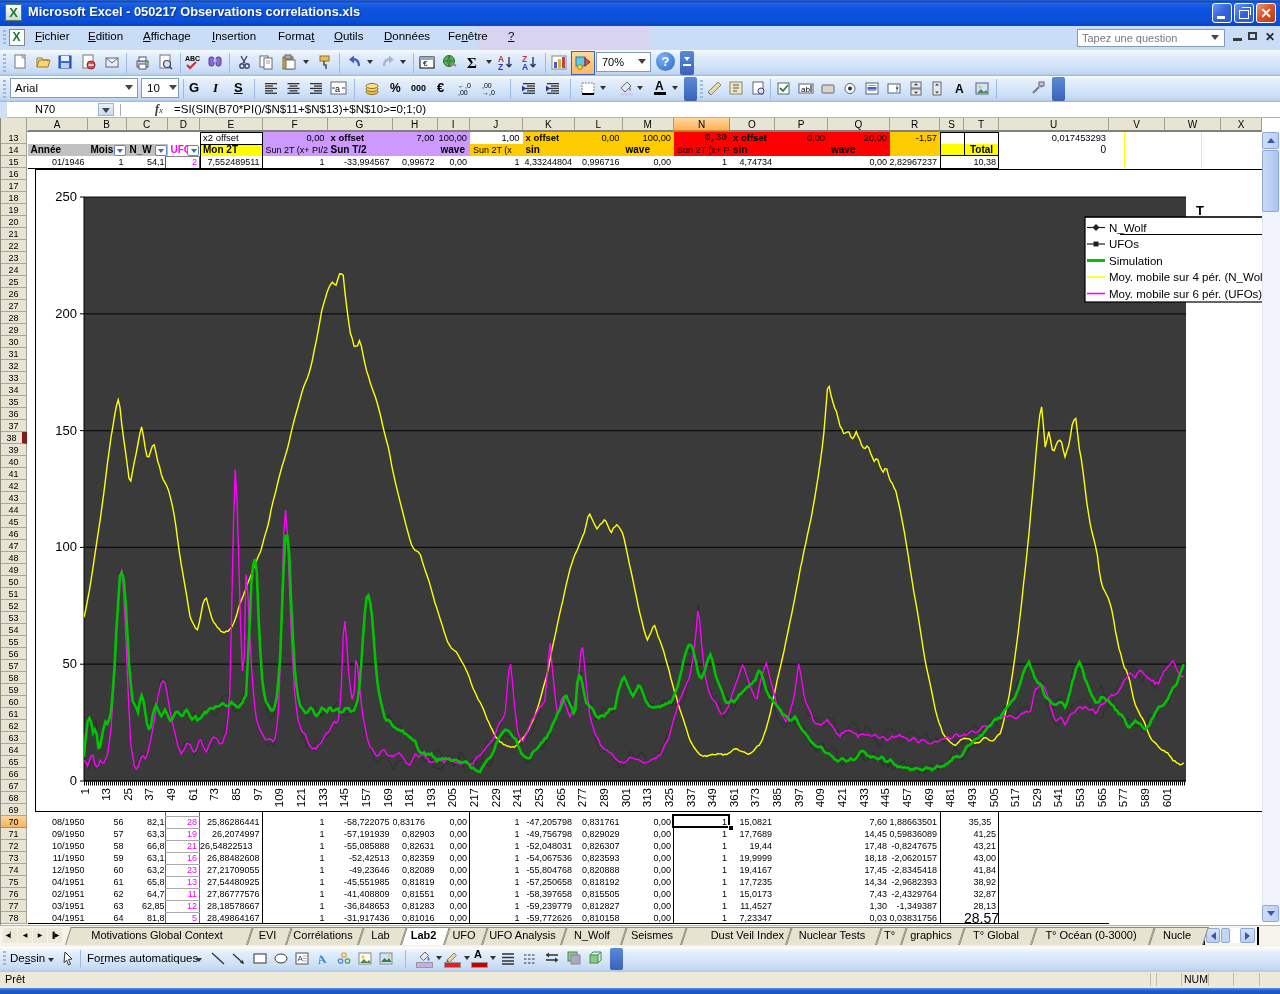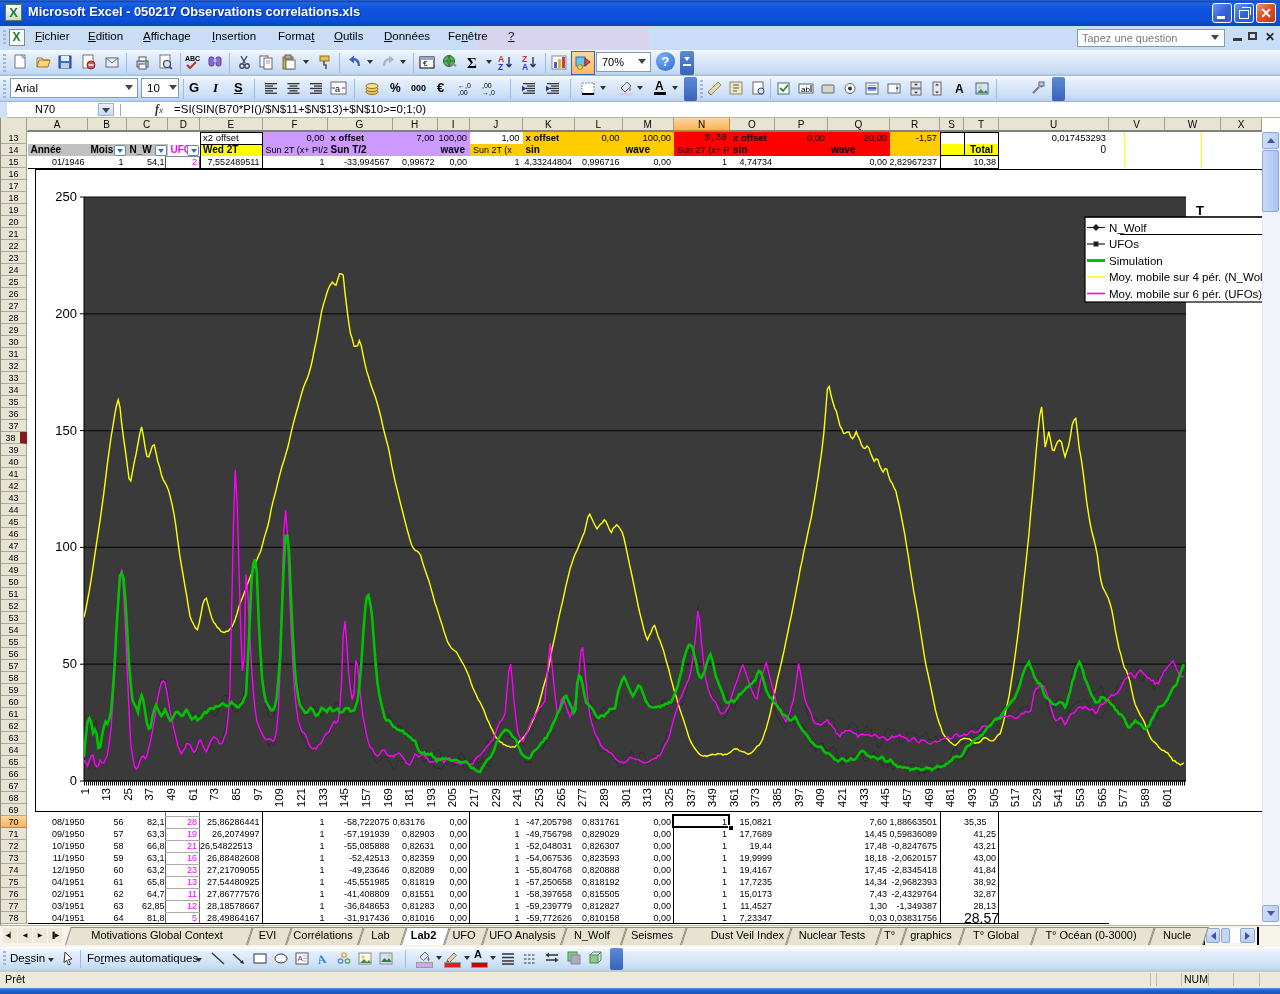--- a/index.html
+++ b/index.html
@@ -370,21 +370,21 @@
 <div style="position:absolute;left:1px;top:312px;width:26px;height:12px;background:#e7e4d3;border-right:1px solid #a0a090;border-bottom:1px solid #a8a898;box-sizing:border-box;text-align:center;font-size:9px;line-height:12px;color:#000;">28</div>
 <div style="position:absolute;left:1px;top:324px;width:26px;height:12px;background:#e7e4d3;border-right:1px solid #a0a090;border-bottom:1px solid #a8a898;box-sizing:border-box;text-align:center;font-size:9px;line-height:12px;color:#000;">29</div>
 <div style="position:absolute;left:1px;top:336px;width:26px;height:12px;background:#e7e4d3;border-right:1px solid #a0a090;border-bottom:1px solid #a8a898;box-sizing:border-box;text-align:center;font-size:9px;line-height:12px;color:#000;">30</div>
 <div style="position:absolute;left:1px;top:348px;width:26px;height:12px;background:#e7e4d3;border-right:1px solid #a0a090;border-bottom:1px solid #a8a898;box-sizing:border-box;text-align:center;font-size:9px;line-height:12px;color:#000;">31</div>
 <div style="position:absolute;left:1px;top:360px;width:26px;height:12px;background:#e7e4d3;border-right:1px solid #a0a090;border-bottom:1px solid #a8a898;box-sizing:border-box;text-align:center;font-size:9px;line-height:12px;color:#000;">32</div>
 <div style="position:absolute;left:1px;top:372px;width:26px;height:12px;background:#e7e4d3;border-right:1px solid #a0a090;border-bottom:1px solid #a8a898;box-sizing:border-box;text-align:center;font-size:9px;line-height:12px;color:#000;">33</div>
 <div style="position:absolute;left:1px;top:384px;width:26px;height:12px;background:#e7e4d3;border-right:1px solid #a0a090;border-bottom:1px solid #a8a898;box-sizing:border-box;text-align:center;font-size:9px;line-height:12px;color:#000;">34</div>
 <div style="position:absolute;left:1px;top:396px;width:26px;height:12px;background:#e7e4d3;border-right:1px solid #a0a090;border-bottom:1px solid #a8a898;box-sizing:border-box;text-align:center;font-size:9px;line-height:12px;color:#000;">35</div>
 <div style="position:absolute;left:1px;top:408px;width:26px;height:12px;background:#e7e4d3;border-right:1px solid #a0a090;border-bottom:1px solid #a8a898;box-sizing:border-box;text-align:center;font-size:9px;line-height:12px;color:#000;">36</div>
 <div style="position:absolute;left:1px;top:420px;width:26px;height:12px;background:#e7e4d3;border-right:1px solid #a0a090;border-bottom:1px solid #a8a898;box-sizing:border-box;text-align:center;font-size:9px;line-height:12px;color:#000;">37</div>
-<div style="position:absolute;left:1px;top:432px;width:26px;height:12px;background:#e7e4d3;border-right:7px solid #7f1d1d;border-bottom:1px solid #a8a898;box-sizing:border-box;text-align:center;font-size:9px;line-height:12px;color:#000;">38</div>
+<div style="position:absolute;left:1px;top:432px;width:26px;height:12px;background:#e7e4d3;border-right:5px solid #7f1d1d;border-bottom:1px solid #a8a898;box-sizing:border-box;text-align:center;font-size:9px;line-height:12px;color:#000;">38</div>
 <div style="position:absolute;left:1px;top:444px;width:26px;height:12px;background:#e7e4d3;border-right:1px solid #a0a090;border-bottom:1px solid #a8a898;box-sizing:border-box;text-align:center;font-size:9px;line-height:12px;color:#000;">39</div>
 <div style="position:absolute;left:1px;top:456px;width:26px;height:12px;background:#e7e4d3;border-right:1px solid #a0a090;border-bottom:1px solid #a8a898;box-sizing:border-box;text-align:center;font-size:9px;line-height:12px;color:#000;">40</div>
 <div style="position:absolute;left:1px;top:468px;width:26px;height:12px;background:#e7e4d3;border-right:1px solid #a0a090;border-bottom:1px solid #a8a898;box-sizing:border-box;text-align:center;font-size:9px;line-height:12px;color:#000;">41</div>
 <div style="position:absolute;left:1px;top:480px;width:26px;height:12px;background:#e7e4d3;border-right:1px solid #a0a090;border-bottom:1px solid #a8a898;box-sizing:border-box;text-align:center;font-size:9px;line-height:12px;color:#000;">42</div>
 <div style="position:absolute;left:1px;top:492px;width:26px;height:12px;background:#e7e4d3;border-right:1px solid #a0a090;border-bottom:1px solid #a8a898;box-sizing:border-box;text-align:center;font-size:9px;line-height:12px;color:#000;">43</div>
 <div style="position:absolute;left:1px;top:504px;width:26px;height:12px;background:#e7e4d3;border-right:1px solid #a0a090;border-bottom:1px solid #a8a898;box-sizing:border-box;text-align:center;font-size:9px;line-height:12px;color:#000;">44</div>
 <div style="position:absolute;left:1px;top:516px;width:26px;height:12px;background:#e7e4d3;border-right:1px solid #a0a090;border-bottom:1px solid #a8a898;box-sizing:border-box;text-align:center;font-size:9px;line-height:12px;color:#000;">45</div>
 <div style="position:absolute;left:1px;top:528px;width:26px;height:12px;background:#e7e4d3;border-right:1px solid #a0a090;border-bottom:1px solid #a8a898;box-sizing:border-box;text-align:center;font-size:9px;line-height:12px;color:#000;">46</div>
 <div style="position:absolute;left:1px;top:540px;width:26px;height:12px;background:#e7e4d3;border-right:1px solid #a0a090;border-bottom:1px solid #a8a898;box-sizing:border-box;text-align:center;font-size:9px;line-height:12px;color:#000;">47</div>
 <div style="position:absolute;left:1px;top:552px;width:26px;height:12px;background:#e7e4d3;border-right:1px solid #a0a090;border-bottom:1px solid #a8a898;box-sizing:border-box;text-align:center;font-size:9px;line-height:12px;color:#000;">48</div>
@@ -431,21 +431,21 @@
 <div style="position:absolute;left:674px;top:132px;width:56px;height:12px;line-height:12px;font-size:9.3px;text-align:right;color:#000;background:#ff0000;overflow:hidden;white-space:nowrap;padding-right:3px;width:53px;font-family:Liberation Mono, monospace;">0,30</div>
 <div style="position:absolute;left:730px;top:132px;width:45px;height:12px;line-height:12px;font-size:9.5px;text-align:left;color:#000;background:#ff0000;font-weight:bold;overflow:hidden;white-space:nowrap;padding-left:3px;width:42px;">x offset</div>
 <div style="position:absolute;left:775px;top:132px;width:53px;height:12px;line-height:12px;font-size:9.3px;text-align:right;color:#000;background:#ff0000;overflow:hidden;white-space:nowrap;padding-right:3px;width:50px;">0,00</div>
 <div style="position:absolute;left:828px;top:132px;width:62px;height:12px;line-height:12px;font-size:9.3px;text-align:right;color:#000;background:#ff0000;overflow:hidden;white-space:nowrap;padding-right:3px;width:59px;">20,00</div>
 <div style="position:absolute;left:890px;top:132px;width:50px;height:12px;line-height:12px;font-size:9.3px;text-align:right;color:#000;background:#ffcc00;overflow:hidden;white-space:nowrap;padding-right:3px;width:47px;">-1,57</div>
 <div style="position:absolute;left:999px;top:132px;width:110px;height:12px;line-height:12px;font-size:9.3px;text-align:right;color:#000;overflow:hidden;white-space:nowrap;padding-right:3px;width:107px;">0,017453293</div>
 <div style="position:absolute;left:27.5px;top:144px;width:60.0px;height:12px;line-height:12px;font-size:10px;text-align:left;color:#000;background:#c0c0c0;font-weight:bold;overflow:hidden;white-space:nowrap;padding-left:3px;width:57.0px;">Année</div>
 <div style="position:absolute;left:87.5px;top:144px;width:39.0px;height:12px;line-height:12px;font-size:10px;text-align:left;color:#000;background:#c0c0c0;font-weight:bold;overflow:hidden;white-space:nowrap;padding-left:3px;width:36.0px;">Mois</div>
 <div style="position:absolute;left:126.5px;top:144px;width:41.0px;height:12px;line-height:12px;font-size:10px;text-align:left;color:#000;background:#c0c0c0;font-weight:bold;overflow:hidden;white-space:nowrap;padding-left:3px;width:38.0px;">N_W</div>
 <div style="position:absolute;left:167.5px;top:144px;width:32.5px;height:12px;line-height:12px;font-size:10px;text-align:left;color:#ff00ff;background:#ffffff;font-weight:bold;overflow:hidden;white-space:nowrap;padding-left:3px;width:29.5px;">UFO</div>
-<div style="position:absolute;left:200px;top:144px;width:62.5px;height:12px;line-height:12px;font-size:10px;text-align:left;color:#000;background:#ffff00;font-weight:bold;overflow:hidden;white-space:nowrap;padding-left:3px;width:59.5px;">Wed 2T</div>
+<div style="position:absolute;left:200px;top:144px;width:62.5px;height:12px;line-height:12px;font-size:10px;text-align:left;color:#000;background:#ffff00;font-weight:bold;overflow:hidden;white-space:nowrap;padding-left:3px;width:59.5px;">Mon 2T</div>
 <div style="position:absolute;left:262.5px;top:144px;width:65.0px;height:12px;line-height:12px;font-size:9px;text-align:left;color:#000;background:#cc99ff;overflow:hidden;white-space:nowrap;padding-left:3px;width:62.0px;">Sun 2T (x+ PI/2</div>
 <div style="position:absolute;left:327.5px;top:144px;width:65.0px;height:12px;line-height:12px;font-size:10px;text-align:left;color:#000;background:#cc99ff;font-weight:bold;overflow:hidden;white-space:nowrap;padding-left:3px;width:62.0px;">Sun T/2</div>
 <div style="position:absolute;left:392.5px;top:144px;width:45.0px;height:12px;line-height:12px;font-size:10px;text-align:left;color:#000;background:#cc99ff;overflow:hidden;white-space:nowrap;padding-left:3px;width:42.0px;"></div>
 <div style="position:absolute;left:437.5px;top:144px;width:32.5px;height:12px;line-height:12px;font-size:10px;text-align:left;color:#000;background:#cc99ff;font-weight:bold;overflow:hidden;white-space:nowrap;padding-left:3px;width:29.5px;">wave</div>
 <div style="position:absolute;left:470px;top:144px;width:52.5px;height:12px;line-height:12px;font-size:9px;text-align:left;color:#000;background:#ffcc00;overflow:hidden;white-space:nowrap;padding-left:3px;width:49.5px;">Sun 2T (x</div>
 <div style="position:absolute;left:522.5px;top:144px;width:52.5px;height:12px;line-height:12px;font-size:10px;text-align:left;color:#000;background:#ffcc00;font-weight:bold;overflow:hidden;white-space:nowrap;padding-left:3px;width:49.5px;">sin</div>
 <div style="position:absolute;left:575px;top:144px;width:47.5px;height:12px;line-height:12px;font-size:10px;text-align:left;color:#000;background:#ffcc00;overflow:hidden;white-space:nowrap;padding-left:3px;width:44.5px;"></div>
 <div style="position:absolute;left:622.5px;top:144px;width:51.5px;height:12px;line-height:12px;font-size:10px;text-align:left;color:#000;background:#ffcc00;font-weight:bold;overflow:hidden;white-space:nowrap;padding-left:3px;width:48.5px;">wave</div>
 <div style="position:absolute;left:674px;top:144px;width:56px;height:12px;line-height:12px;font-size:9px;text-align:left;color:#000;background:#ff0000;overflow:hidden;white-space:nowrap;padding-left:3px;width:53px;">Sun 2T (x+ P</div>
 <div style="position:absolute;left:730px;top:144px;width:45px;height:12px;line-height:12px;font-size:10px;text-align:left;color:#000;background:#ff0000;font-weight:bold;overflow:hidden;white-space:nowrap;padding-left:3px;width:42px;">sin</div>
@@ -492,21 +492,21 @@
 <div style="position:absolute;left:392.5px;top:816px;width:45.0px;height:12px;line-height:12px;font-size:9.0px;text-align:left;color:#000;overflow:hidden;white-space:nowrap;padding-right:3px;width:42.0px;">0,83176</div>
 <div style="position:absolute;left:437.5px;top:816px;width:32.5px;height:12px;line-height:12px;font-size:9.0px;text-align:right;color:#000;overflow:hidden;white-space:nowrap;padding-right:3px;width:29.5px;">0,00</div>
 <div style="position:absolute;left:470px;top:816px;width:52.5px;height:12px;line-height:12px;font-size:9.0px;text-align:right;color:#000;overflow:hidden;white-space:nowrap;padding-right:3px;width:49.5px;">1</div>
 <div style="position:absolute;left:522.5px;top:816px;width:52.5px;height:12px;line-height:12px;font-size:9.0px;text-align:right;color:#000;overflow:hidden;white-space:nowrap;padding-right:3px;width:49.5px;">-47,205798</div>
 <div style="position:absolute;left:575px;top:816px;width:47.5px;height:12px;line-height:12px;font-size:9.0px;text-align:right;color:#000;overflow:hidden;white-space:nowrap;padding-right:3px;width:44.5px;">0,831761</div>
 <div style="position:absolute;left:622.5px;top:816px;width:51.5px;height:12px;line-height:12px;font-size:9.0px;text-align:right;color:#000;overflow:hidden;white-space:nowrap;padding-right:3px;width:48.5px;">0,00</div>
 <div style="position:absolute;left:674px;top:816px;width:56px;height:12px;line-height:12px;font-size:9.0px;text-align:right;color:#000;overflow:hidden;white-space:nowrap;padding-right:3px;width:53px;">1</div>
 <div style="position:absolute;left:730px;top:816px;width:45px;height:12px;line-height:12px;font-size:9.0px;text-align:right;color:#000;overflow:hidden;white-space:nowrap;padding-right:3px;width:42px;">15,0821</div>
 <div style="position:absolute;left:828px;top:816px;width:62px;height:12px;line-height:12px;font-size:9.0px;text-align:right;color:#000;overflow:hidden;white-space:nowrap;padding-right:3px;width:59px;">7,60</div>
 <div style="position:absolute;left:870px;top:816px;width:70px;height:12px;line-height:12px;font-size:9.0px;text-align:right;color:#000;overflow:hidden;white-space:nowrap;padding-right:3px;width:67px;">1,88663501</div>
-<div style="position:absolute;left:964px;top:816px;width:35px;height:12px;line-height:12px;font-size:9.0px;text-align:left;color:#000;overflow:hidden;white-space:nowrap;padding-right:18px;width:32px;">35,35</div>
+<div style="position:absolute;left:964px;top:816px;width:35px;height:12px;line-height:12px;font-size:9.0px;text-align:center;color:#000;overflow:hidden;white-space:nowrap;padding-right:18px;width:32px;">35,35</div>
 <div style="position:absolute;left:27.5px;top:828px;width:60.0px;height:12px;line-height:12px;font-size:9.0px;text-align:right;color:#000;overflow:hidden;white-space:nowrap;padding-right:3px;width:57.0px;">09/1950</div>
 <div style="position:absolute;left:87.5px;top:828px;width:39.0px;height:12px;line-height:12px;font-size:9.0px;text-align:right;color:#000;overflow:hidden;white-space:nowrap;padding-right:3px;width:36.0px;">57</div>
 <div style="position:absolute;left:126.5px;top:828px;width:41.0px;height:12px;line-height:12px;font-size:9.0px;text-align:right;color:#000;overflow:hidden;white-space:nowrap;padding-right:3px;width:38.0px;">63,3</div>
 <div style="position:absolute;left:167.5px;top:828px;width:32.5px;height:12px;line-height:12px;font-size:9.0px;text-align:right;color:#ff00ff;overflow:hidden;white-space:nowrap;padding-right:3px;width:29.5px;">19</div>
 <div style="position:absolute;left:200px;top:828px;width:62.5px;height:12px;line-height:12px;font-size:9.0px;text-align:right;color:#000;overflow:hidden;white-space:nowrap;padding-right:3px;width:59.5px;">26,2074997</div>
 <div style="position:absolute;left:262.5px;top:828px;width:65.0px;height:12px;line-height:12px;font-size:9.0px;text-align:right;color:#000;overflow:hidden;white-space:nowrap;padding-right:3px;width:62.0px;">1</div>
 <div style="position:absolute;left:327.5px;top:828px;width:65.0px;height:12px;line-height:12px;font-size:9.0px;text-align:right;color:#000;overflow:hidden;white-space:nowrap;padding-right:3px;width:62.0px;">-57,191939</div>
 <div style="position:absolute;left:392.5px;top:828px;width:45.0px;height:12px;line-height:12px;font-size:9.0px;text-align:right;color:#000;overflow:hidden;white-space:nowrap;padding-right:3px;width:42.0px;">0,82903</div>
 <div style="position:absolute;left:437.5px;top:828px;width:32.5px;height:12px;line-height:12px;font-size:9.0px;text-align:right;color:#000;overflow:hidden;white-space:nowrap;padding-right:3px;width:29.5px;">0,00</div>
 <div style="position:absolute;left:470px;top:828px;width:52.5px;height:12px;line-height:12px;font-size:9.0px;text-align:right;color:#000;overflow:hidden;white-space:nowrap;padding-right:3px;width:49.5px;">1</div>

